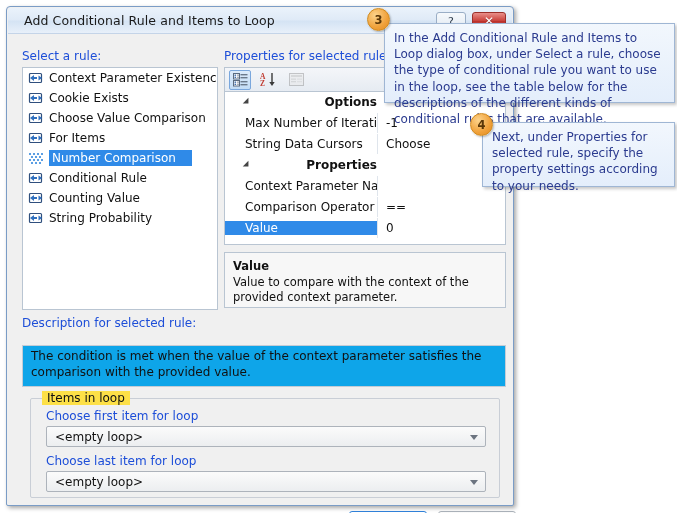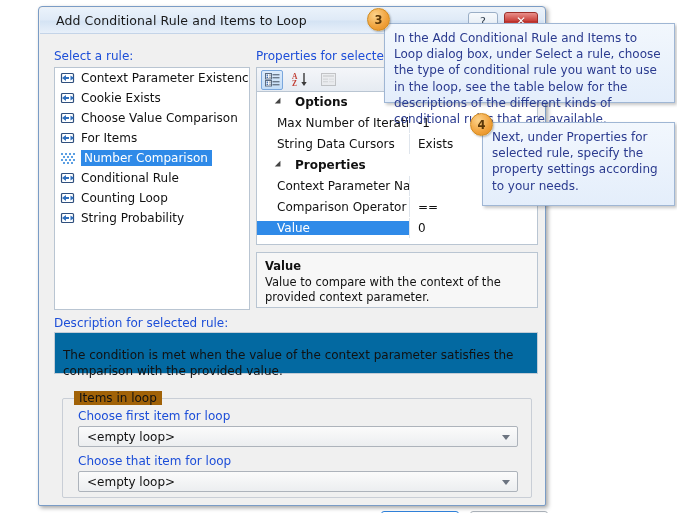--- a/index.html
+++ b/index.html
@@ -11,21 +11,20 @@
   .canvas{position:absolute;inset:0;}
 
   
   .dialog{
     position:absolute;left:6px;top:6px;width:508px;height:500px;
     background:#f0f0f0;
     border:1px solid #7a9cc6;
     border-radius:4px 4px 2px 2px;
     box-shadow:2px 2px 4px rgba(0,0,0,.35);
     box-sizing:border-box;
-    margin-left:32px;
   }
   .dlg-inner-border{
     position:absolute;left:3px;top:3px;right:3px;bottom:3px;
     border:1px solid #cfd8e4;border-radius:2px;pointer-events:none;
   }
   .titlebar{
     position:absolute;left:1px;top:1px;right:1px;height:26px;
     background:linear-gradient(to bottom,#eaf2fb 0%,#dfeaf7 48%,#d4e3f4 52%,#e8f0fa 100%);
     border-radius:3px 3px 0 0;
     border-bottom:1px solid #c4d4e8;
@@ -59,21 +58,21 @@
 
   .panel{
     position:absolute;background:#ffffff;border:1px solid #b9c5d2;box-sizing:border-box;
   }
 
   
   #rule-list{left:14px;top:33px;width:196px;height:243px;overflow:hidden;}
   .rule-item{
     display:flex;align-items:center;height:20px;padding-left:5px;font-size:12px;color:#111;
   }
-  .rule-item.sel .rule-label{background:#2f8ae8;color:#fff;padding:1px 4px 1px 3px;}
+  .rule-item.sel .rule-label{background:#2f8ae8;color:#fff;padding:1px 16px 1px 3px;}
   .rule-label{white-space:nowrap;}
   .ico-rule{width:16px;height:14px;margin-right:5px;flex:none;position:relative;}
   .ico-rule svg{display:block;}
 
   
   #prop-panel{left:216px;top:33px;width:282px;height:178px;background:#fff;}
   .prop-toolbar{
     position:absolute;left:0;top:0;right:0;height:24px;
     background:linear-gradient(to bottom,#f4f6f9,#e6ebf2);
     border-bottom:1px solid #b9c5d2;display:flex;align-items:center;padding-left:4px;gap:6px;
@@ -82,43 +81,43 @@
   .tb-btn{width:22px;height:20px;display:flex;align-items:center;justify-content:center;
     border:1px solid transparent;border-radius:2px;box-sizing:border-box;}
   .tb-btn.active{border-color:#7aa7dd;background:linear-gradient(to bottom,#dcebfb,#c3ddf7);}
   .tb-btn.disabled{opacity:.45;}
 
   .grid{position:absolute;left:0;top:24px;right:0;bottom:0;overflow:hidden;}
   .grow{display:flex;height:20px;font-size:12px;color:#111;align-items:center;
     border-bottom:1px solid transparent;}
   .grow.cat{font-weight:bold;}
   .gcell-name{width:152px;padding-left:20px;box-sizing:border-box;white-space:nowrap;overflow:hidden;}
-  .grow.cat .gcell-name{display:flex;align-items:center;gap:12px;}
+  .grow.cat .gcell-name{display:flex;align-items:center;gap:12px;justify-content:space-between;}
   .gcell-val{flex:1;padding-left:8px;border-left:1px solid #dfe5ec;box-sizing:border-box;height:20px;
     display:flex;align-items:center;white-space:nowrap;}
   .grow.cat .gcell-val{border-left:none;}
   .grow.selected .gcell-name{background:#2f8ae8;color:#fff;}
   .tri{width:0;height:0;border-left:4px solid #444;border-top:4px solid transparent;
        border-bottom:4px solid transparent;transform:rotate(45deg);margin-right:2px;}
 
   
   #prop-help{left:216px;top:218px;width:282px;height:56px;background:#f7f7f7;padding:6px 8px;
     font-size:11.5px;color:#111;line-height:1.35;}
   #prop-help b{font-size:11.5px;}
 
   
-  #desc-box{left:14px;top:298px;width:484px;height:42px;padding:14px 8px;font-size:12px;
-    color:#111;line-height:1.35;background:#0369a1;border-color:#c3ccd6;}
+  #desc-box{left:14px;top:311px;width:484px;height:42px;padding:2px 8px;font-size:12px;
+    color:#111;line-height:1.35;background:#0ea5e9;border-color:#c3ccd6;}
 
   
   .groupbox{
     position:absolute;left:22px;top:364px;width:470px;height:100px;
     border:1px solid #c9ced6;border-radius:2px;box-sizing:border-box;background:transparent;
   }
-  .group-title{position:absolute;left:34px;top:357px;background:#a16207;padding:0 5px;
+  .group-title{position:absolute;left:34px;top:357px;background:#fde047;padding:0 5px;
     font-size:12px;color:#111;}
 
   .combo{
     position:absolute;height:21px;background:linear-gradient(to bottom,#fbfbfb,#eceef0);
     border:1px solid #adb3bb;border-radius:2px;box-sizing:border-box;
     display:flex;align-items:center;font-size:12px;color:#111;padding-left:8px;
   }
   .combo .arrow{position:absolute;right:7px;top:8px;width:0;height:0;
     border-left:4px solid transparent;border-right:4px solid transparent;border-top:5px solid #6c7480;}
 
@@ -132,21 +131,21 @@
   #cancel-button{left:430px;top:477px;}
 
   
   .callout{
     position:absolute;background:linear-gradient(to bottom,#f2f7fd 0%,#e4eefb 100%);
     border:1px solid #9fb6d4;
     box-shadow:2px 2px 3px rgba(0,0,0,.22);
     color:#2b3b8f;font-size:12px;line-height:1.35;padding:6px 9px;box-sizing:border-box;
   }
   #callout-3{left:384px;top:23px;width:291px;height:80px;}
-  #callout-4{left:482px;top:122px;width:193px;height:84px;}
+  #callout-4{left:482px;top:122px;width:193px;height:65px;}
 
   .badge{
     position:absolute;width:21px;height:21px;border-radius:50%;
     background:radial-gradient(circle at 35% 30%,#fcd38b,#f0a13a 60%,#e08b22);
     border:1px solid #d08a1e;color:#5a3708;font-size:11.5px;font-weight:bold;
     display:flex;align-items:center;justify-content:center;
     box-shadow:1px 1px 2px rgba(0,0,0,.25);
   }
   #badge-3{left:367px;top:8px;}
   #badge-4{left:470px;top:113px;}
@@ -250,21 +249,21 @@
             <span class="rule-label">Conditional Rule</span>
           </div>
           <div class="rule-item">
             <span class="ico-rule">
               <svg width="16" height="14" viewBox="0 0 16 14">
                 <rect x="1.5" y="2.5" width="12" height="9" rx="1" fill="#ffffff" stroke="#2f4f7d" stroke-width="1.2"></rect>
                 <polygon points="2,7 6,4 6,6 9,6 9,8 6,8 6,10" fill="#2f6fbe"></polygon>
                 <polygon points="14,7 10.5,4.4 10.5,9.6" fill="#2f6fbe"></polygon>
               </svg>
             </span>
-            <span class="rule-label">Counting Loop</span>
+            <span class="rule-label">Counting Value</span>
           </div>
           <div class="rule-item">
             <span class="ico-rule">
               <svg width="16" height="14" viewBox="0 0 16 14">
                 <rect x="1.5" y="2.5" width="12" height="9" rx="1" fill="#ffffff" stroke="#2f4f7d" stroke-width="1.2"></rect>
                 <polygon points="2,7 6,4 6,6 9,6 9,8 6,8 6,10" fill="#2f6fbe"></polygon>
                 <polygon points="14,7 10.5,4.4 10.5,9.6" fill="#2f6fbe"></polygon>
               </svg>
             </span>
             <span class="rule-label">String Probability</span>
@@ -319,21 +318,21 @@
                 <span>Options</span>
               </div>
               <div class="gcell-val"></div>
             </div>
             <div class="grow">
               <div class="gcell-name">Max Number of Iterations</div>
               <div class="gcell-val">-1</div>
             </div>
             <div class="grow">
               <div class="gcell-name">String Data Cursors</div>
-              <div class="gcell-val">Exists</div>
+              <div class="gcell-val">Choose</div>
             </div>
             <div class="grow cat">
               <div class="gcell-name">
                 <span class="tri"></span>
                 <span>Properties</span>
               </div>
               <div class="gcell-val"></div>
             </div>
             <div class="grow">
               <div class="gcell-name">Context Parameter Name</div>
@@ -360,21 +359,21 @@
 
       <div class="groupbox"></div>
       <div class="group-title">Items in loop</div>
 
       <div class="lbl" style="left:38px;top:375px;">Choose first item for loop</div>
       <div class="combo" style="left:38px;top:392px;width:440px;">
         <span>&lt;empty loop&gt;</span>
         <span class="arrow"></span>
       </div>
 
-      <div class="lbl" style="left:38px;top:420px;">Choose that item for loop</div>
+      <div class="lbl" style="left:38px;top:420px;">Choose last item for loop</div>
       <div class="combo" style="left:38px;top:437px;width:440px;">
         <span>&lt;empty loop&gt;</span>
         <span class="arrow"></span>
       </div>
 
       <div class="dbtn" id="ok-button">OK</div>
       <div class="dbtn" id="cancel-button">Cancel</div>
     </div>
   </div>
 

